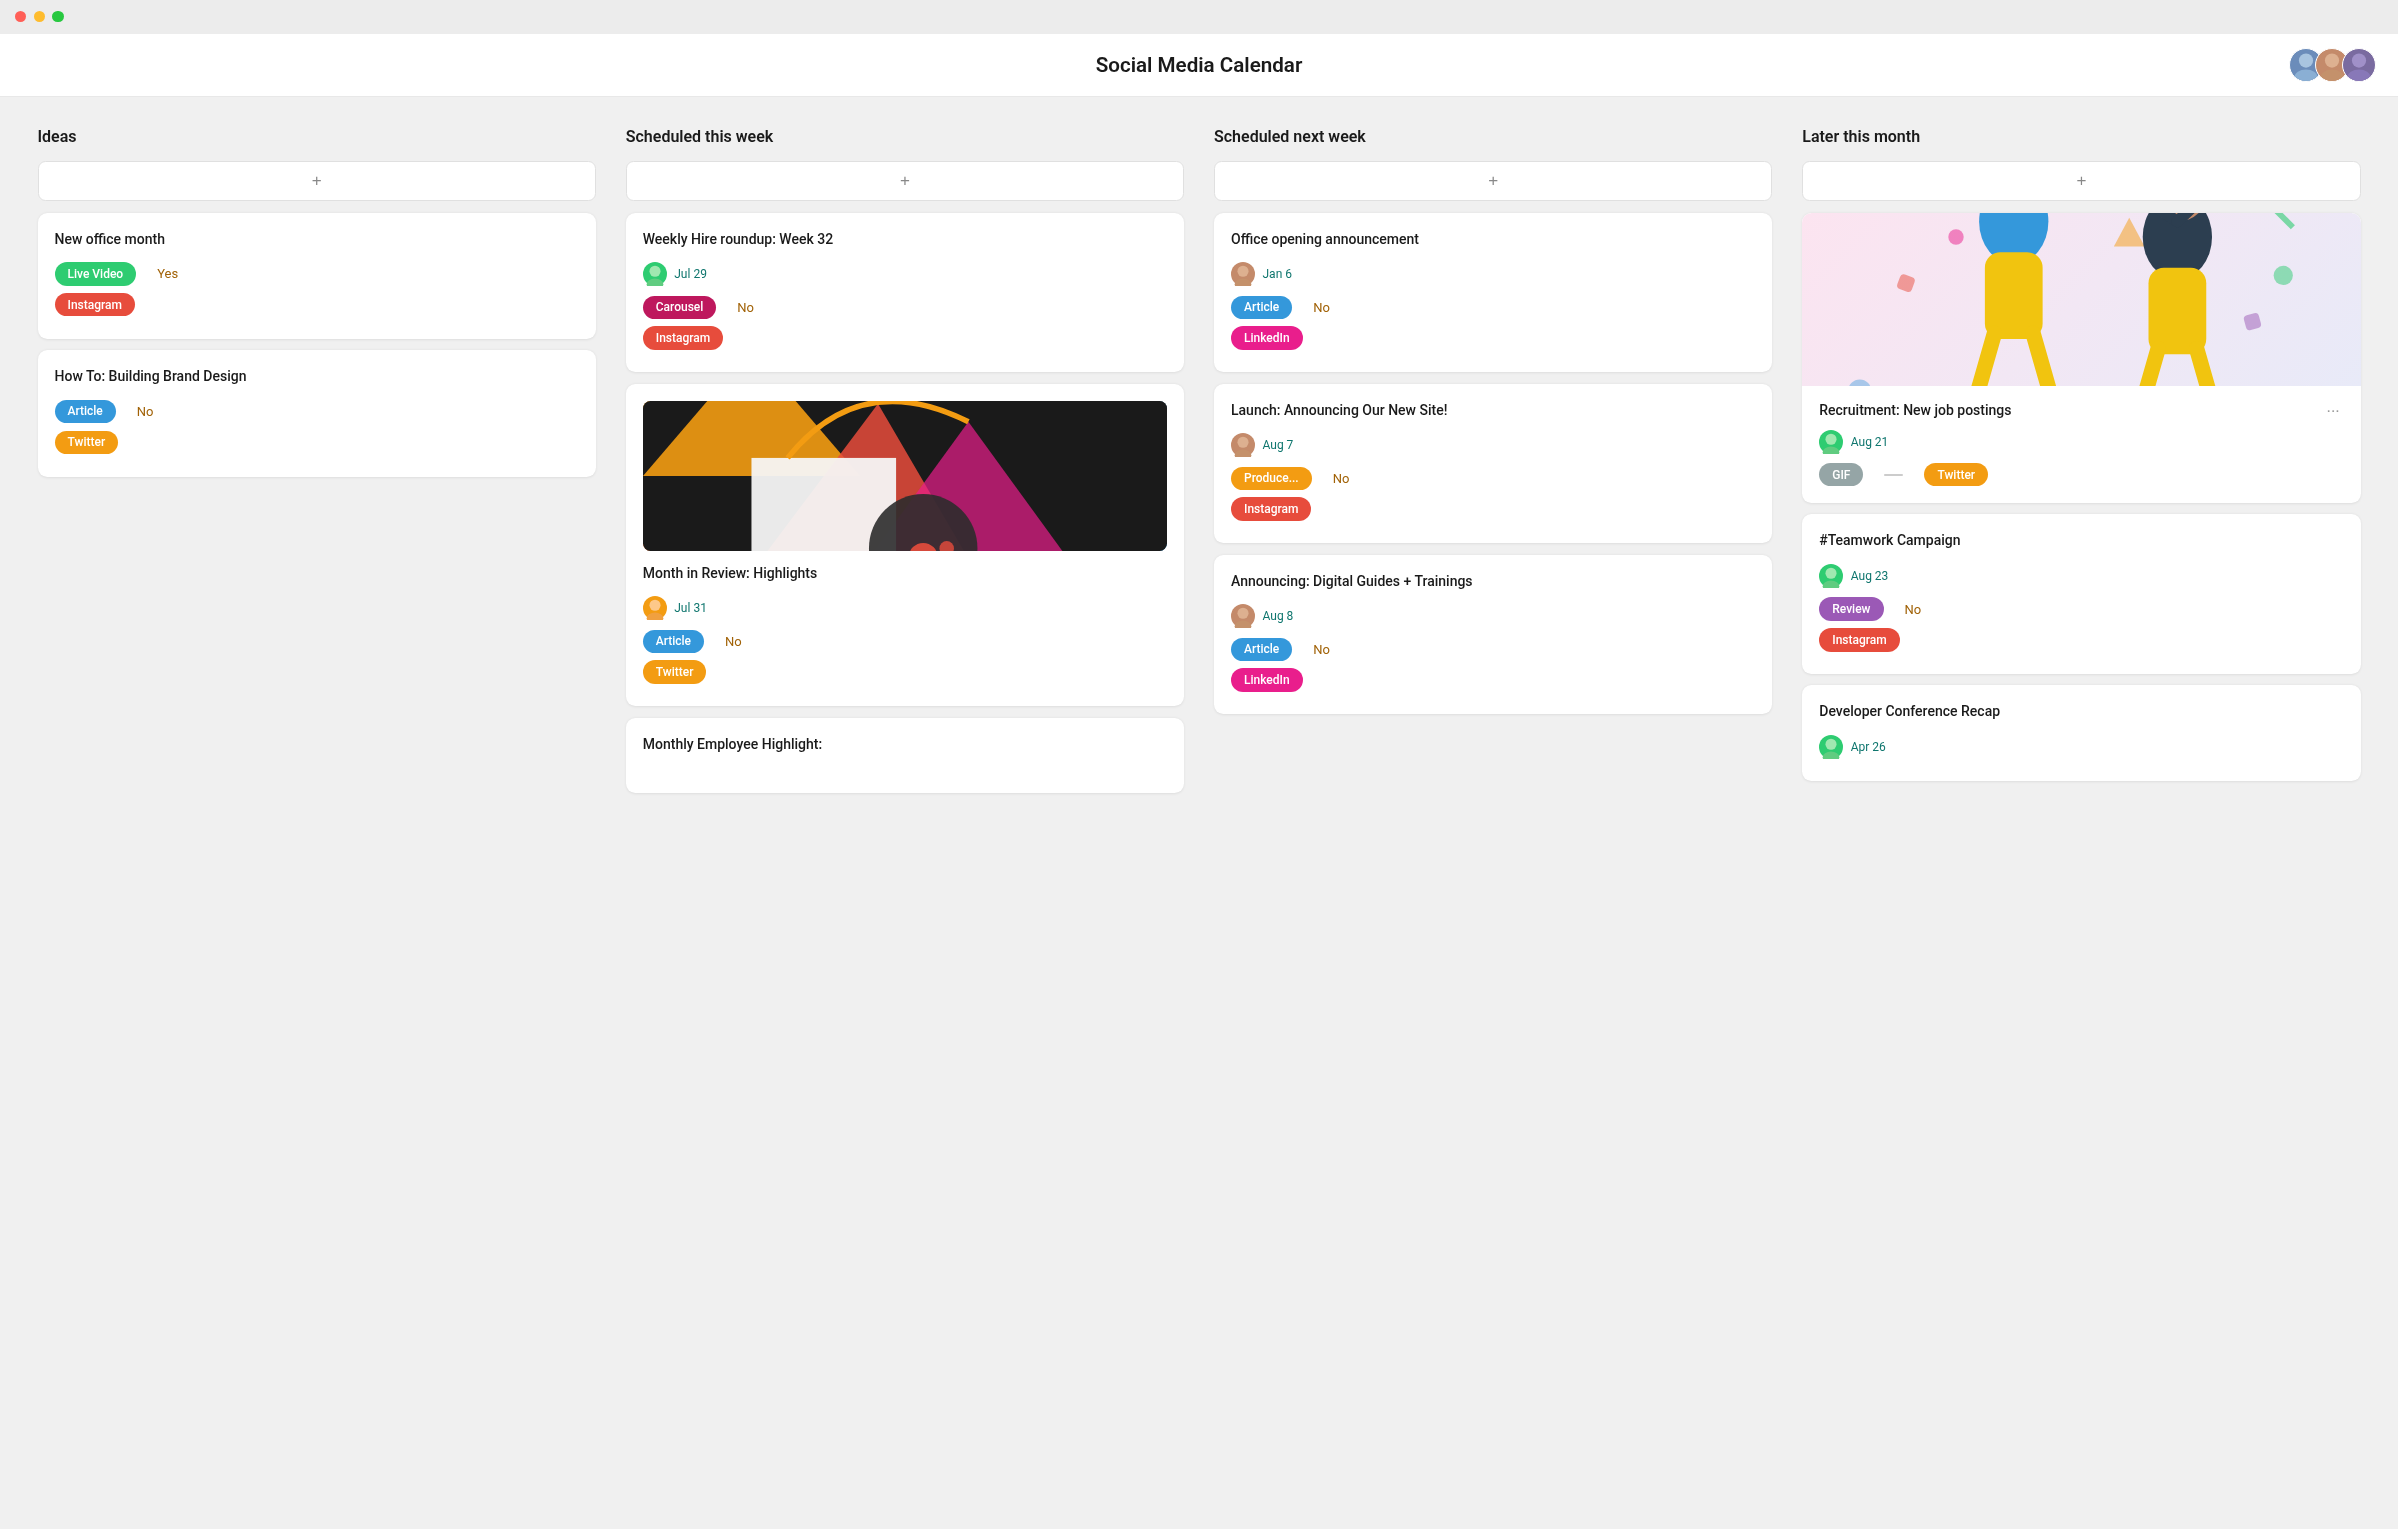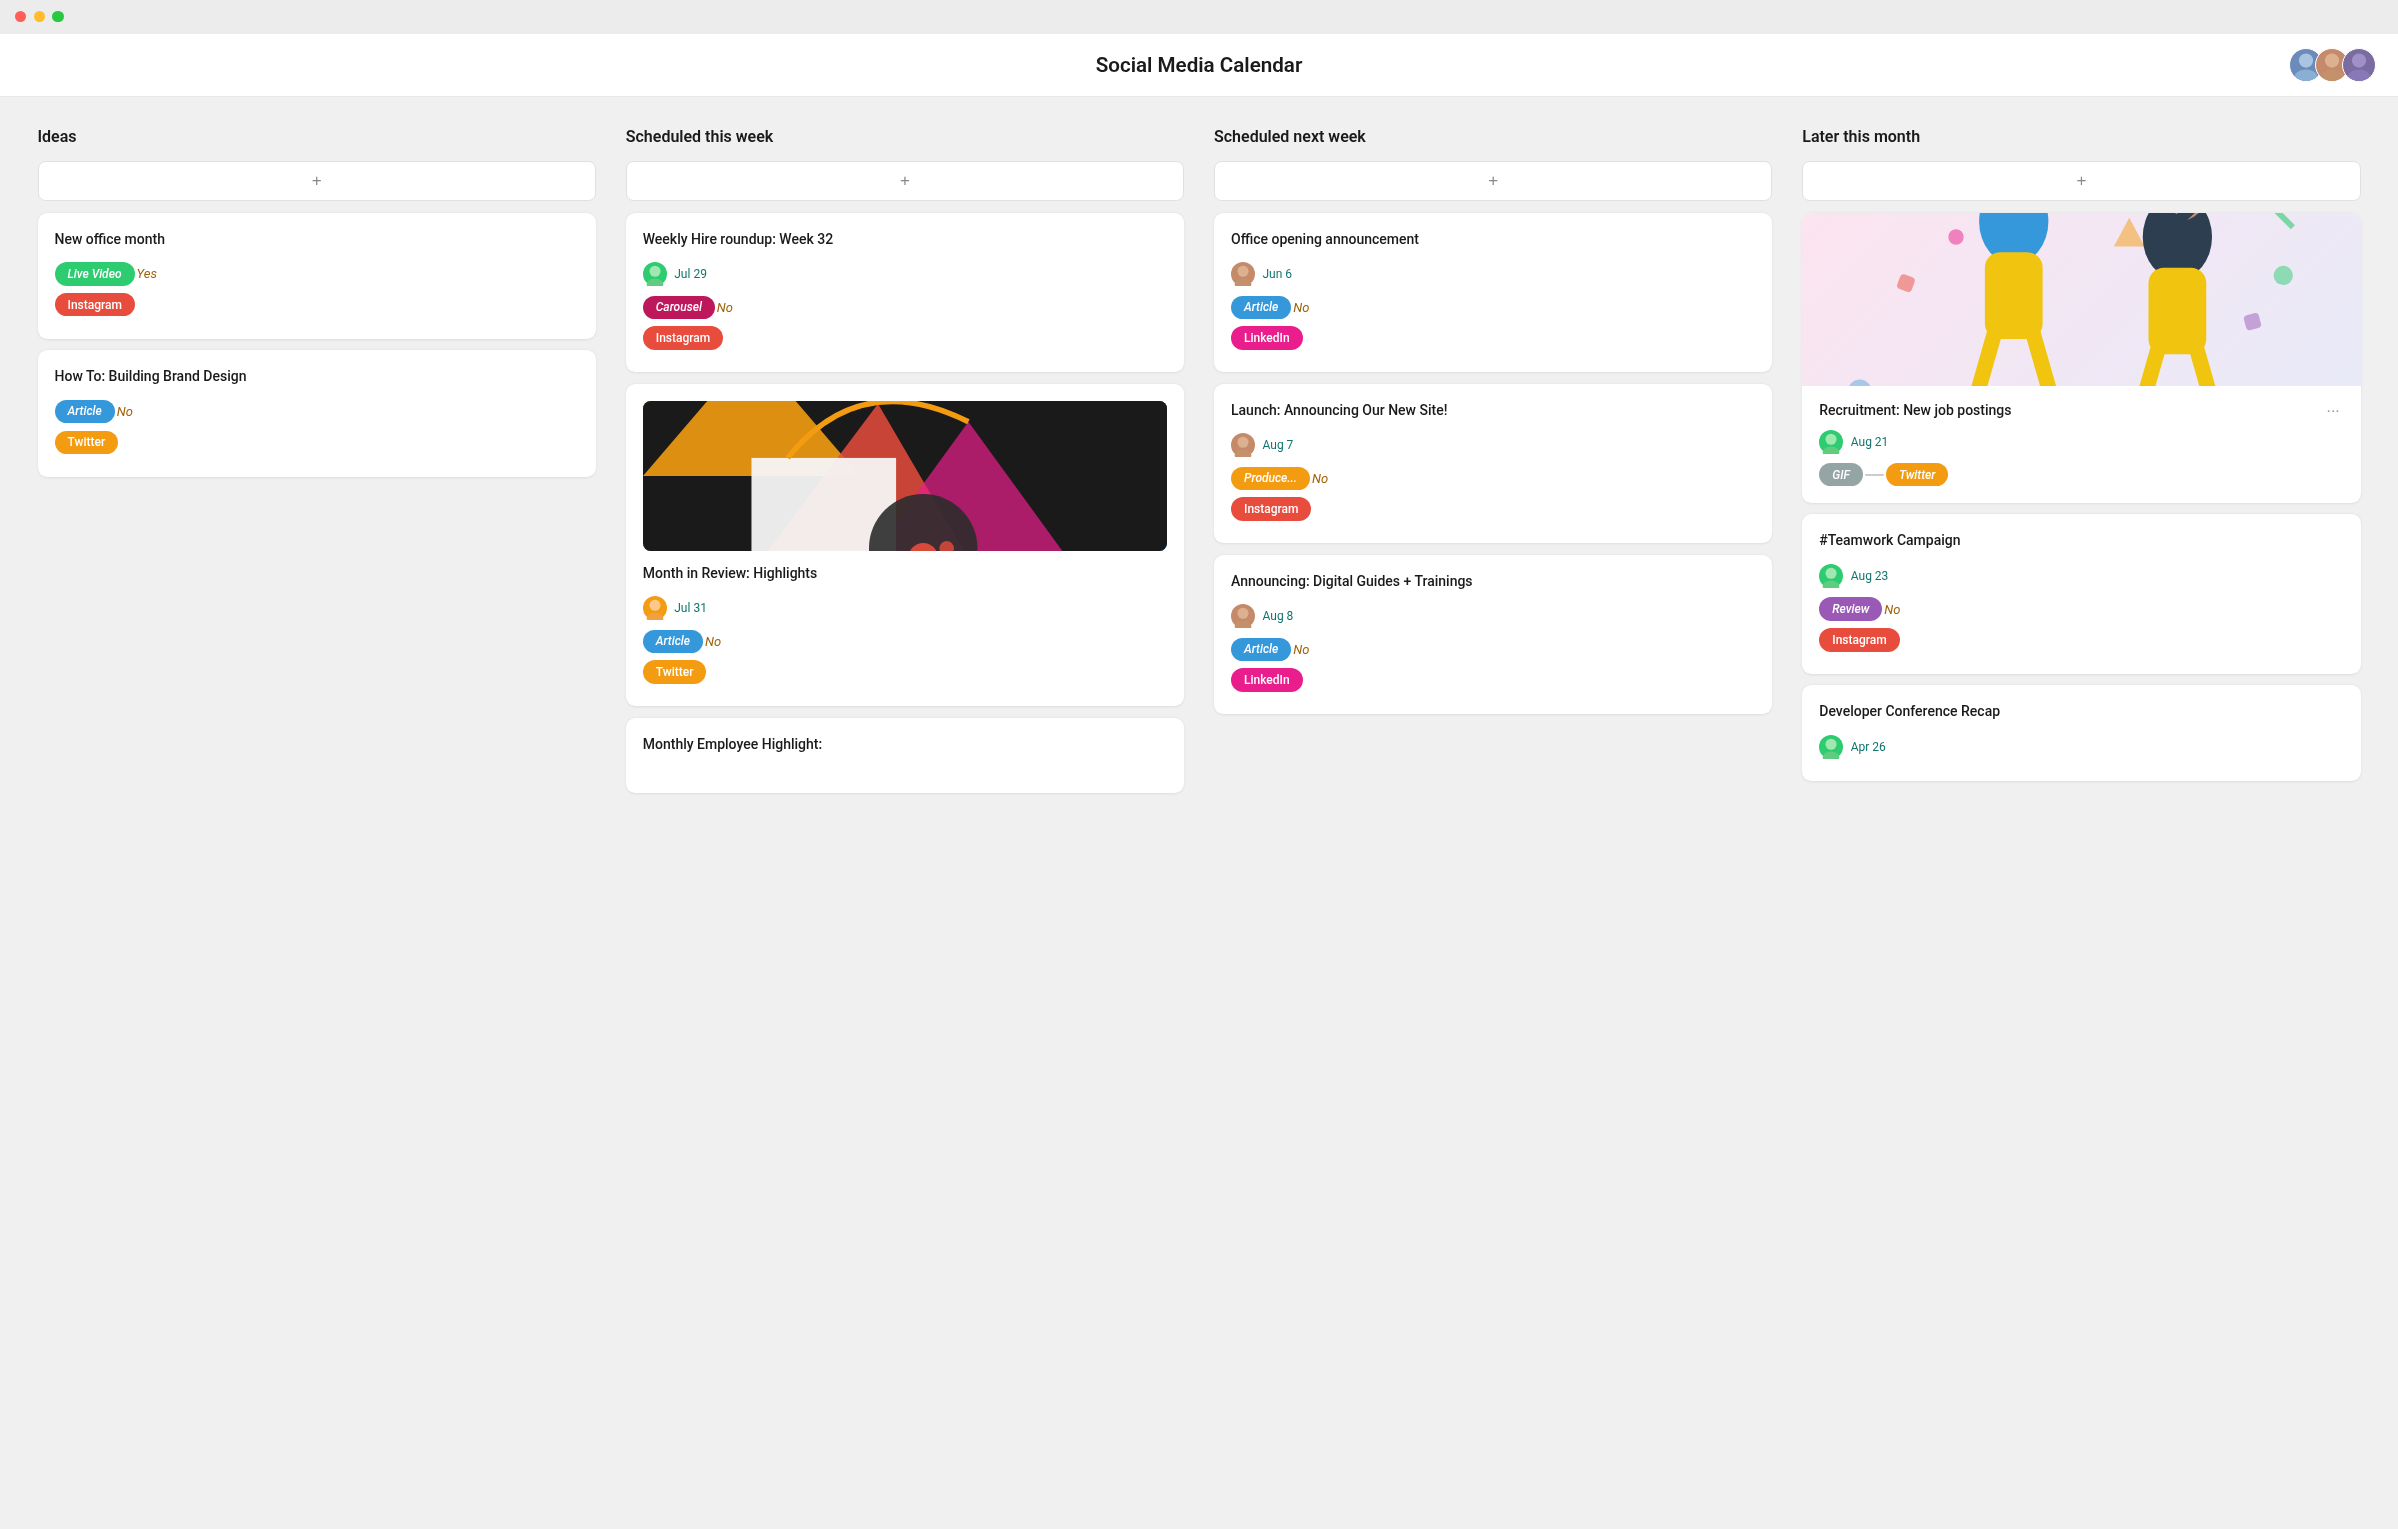--- a/index.html
+++ b/index.html
@@ -150,22 +150,21 @@
     .tag-twitter { background: #f39c12; }
     .tag-carousel { background: #be185d; }
     .tag-linkedin { background: #e91e8c; }
     .tag-produce { background: #f39c12; }
     .tag-gif { background: #95a5a6; }
     .tag-photo { background: #9b59b6; }
 
     .card-line {
       display: flex;
       align-items: center;
-      gap: 2px;
-      font-style: italic;
+      gap: 21px;
     }
     .boolean-text {
       font-size: 13px;
       color: #a16207;
     }
     
     .art-bg-1 {
       background: linear-gradient(135deg, #f39c12 0%, #e74c3c 40%, #2c3e50 70%, #3498db 100%);
       position: relative;
       height: 150px;
@@ -331,21 +330,21 @@
 
     <div class="card">
       <div class="card-title">Office opening announcement</div>
       <div class="card-meta">
         <div class="avatar-small" style="background:#c48a6a;">
           <svg width="24" height="24" viewBox="0 0 26 26">
               <circle cx="13" cy="10" r="6" fill="#ddb090"></circle>
               <ellipse cx="13" cy="24" rx="9" ry="6" fill="#c4916b"></ellipse>
             </svg>
         </div>
-        <span class="date-text">Jun 6</span>
+        <span class="date-text">Jan 6</span>
       </div>
       <div class="card-line">
         <span class="tag tag-article">Article</span>
         <span class="boolean-text">No</span>
       </div>
       <div class="card-tags" style="margin-top:7.5px;">
         <span class="tag tag-linkedin">LinkedIn</span>
       </div>
     </div>
 

